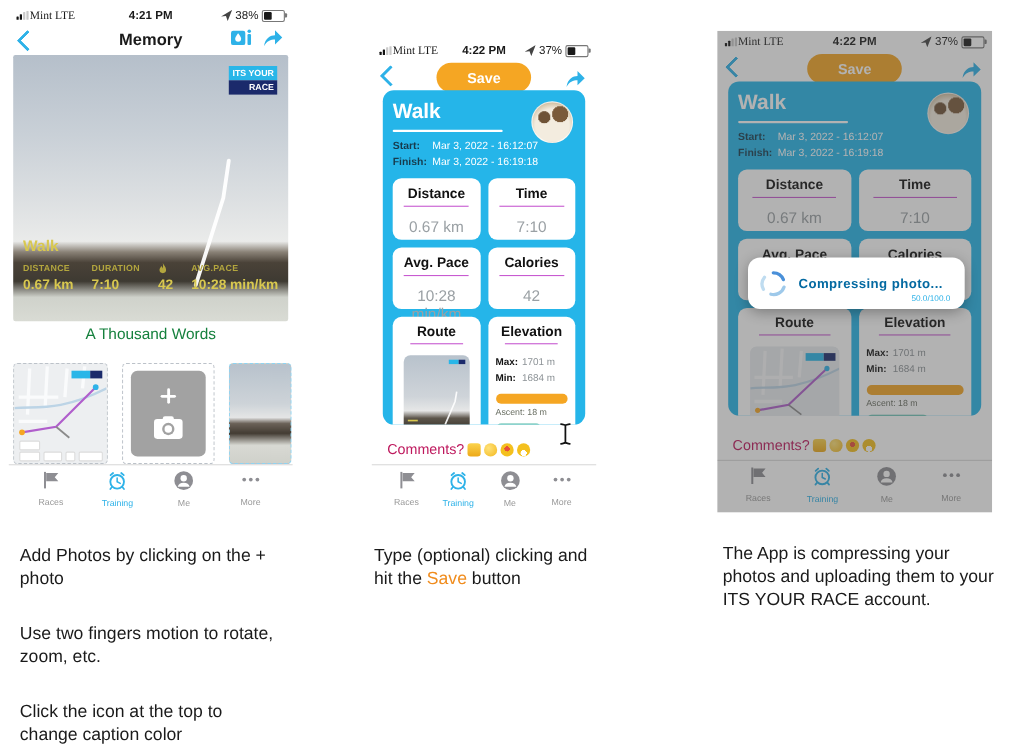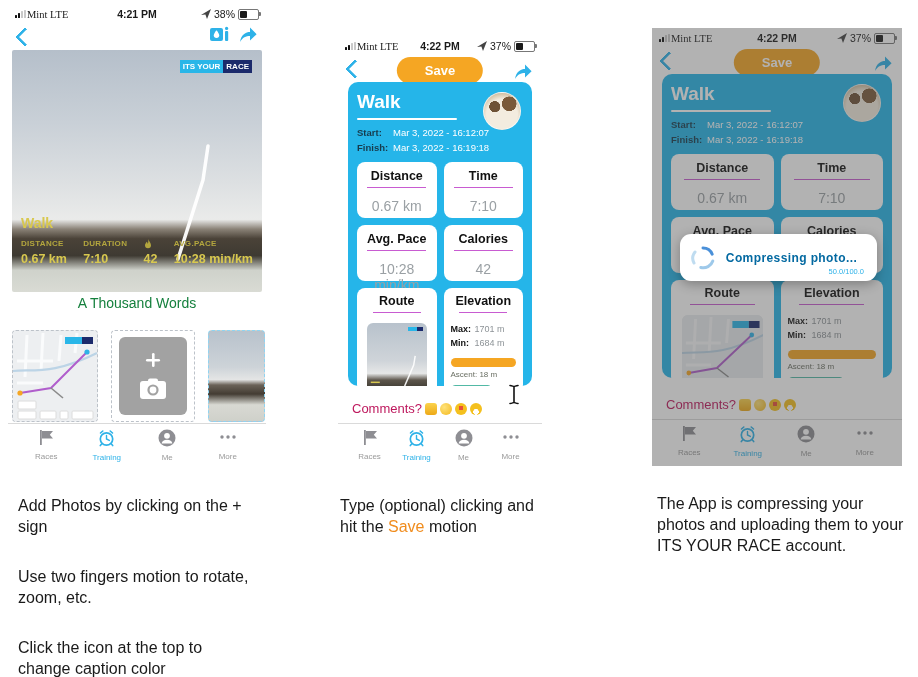--- a/index.html
+++ b/index.html
@@ -34,21 +34,21 @@
   .navbar2{position:relative;height:36px;}
   .save-btn{position:absolute;left:50%;transform:translateX(-50%);top:3px;background:#f5a623;color:#fff;
             font-weight:bold;font-size:13px;border:none;border-radius:14px;padding:6px 28px;cursor:pointer;
             font-family:"Liberation Sans",sans-serif;}
   .share-right{position:absolute;right:9px;top:9px;}
 
   
   .photo1{position:absolute;left:4px;top:46px;width:250px;height:242px;border-radius:2px;overflow:hidden;
     background:linear-gradient(180deg,#b5bfca 0%,#c9d0d7 30%,#dde0e2 55%,#eaebea 70%,#8a8277 74%,
                #4a4238 78%,#3e3a32 85%,#cfd2cb 91%,#d9dbd4 100%);}
-  .iyr-badge{position:absolute;top:10px;right:10px;display:flex;font-size:8px;font-weight:bold;color:#fff;line-height:1.4;}
+  .iyr-badge{position:absolute;top:10px;right:10px;display:flex;font-size:8px;font-weight:bold;color:#fff;line-height:1.4;flex-direction:column;}
   .iyr-left{background:#29b6e8;padding:1px 3px;}
   .iyr-right{background:#1b2a6b;padding:1px 3px;text-align:right;}
   .route-line{position:absolute;inset:0;}
   .photo-meta{position:absolute;left:9px;right:9px;bottom:26px;}
   .activity-name{font-size:14px;font-weight:bold;color:#d8c84f;margin-bottom:8px;}
   .meta-row{display:flex;justify-content:space-between;align-items:flex-end;}
   .meta-col .mlbl{font-size:8px;font-weight:bold;color:#b3a63e;letter-spacing:0.3px;height:10px;}
   .meta-col .mval{font-size:12.5px;font-weight:bold;color:#d8c84f;margin-top:3px;}
   .memory-title{position:absolute;top:291px;width:100%;text-align:center;color:#15803d;font-size:14px;}
 
@@ -152,20 +152,21 @@
           <path d="M0 6 L10 0 L6 10 L4.4 5.6 Z" fill="#444"></path>
         </svg>
       <span>38%</span>
       <span class="battery">
           <i></i>
         </span>
     </span>
   </div>
   <div class="navbar">
     <span class="nav-back"><span class="chev"></span></span>
+    <span class="nav-title">Memory</span>
     <span class="nav-right">
       <span>
         <svg width="19" height="17" viewBox="0 0 19 17">
           <rect x="0" y="2" width="13" height="13" rx="2" fill="#2eb2e8"></rect>
           <path d="M6.5 4.2 C6.5 4.2 3.8 7.4 3.8 9.2 A2.7 2.7 0 0 0 9.2 9.2 C9.2 7.4 6.5 4.2 6.5 4.2 Z" fill="#fff"></path>
           <rect x="15" y="5" width="3.2" height="10" rx="1" fill="#2eb2e8"></rect>
           <circle cx="16.6" cy="2.4" r="1.6" fill="#2eb2e8"></circle>
         </svg>
       </span>
       <span>
@@ -583,22 +584,22 @@
       <path d="M13 3 a10 10 0 0 1 9.2 6.2" fill="none" stroke="#4a90d9" stroke-width="3" stroke-linecap="round"></path>
       <path d="M22.8 16 a10 10 0 0 1 -12 6.5" fill="none" stroke="#9ec9ea" stroke-width="3" stroke-linecap="round"></path>
       <path d="M4 18 a10 10 0 0 1 1 -11" fill="none" stroke="#bfdcf0" stroke-width="3" stroke-linecap="round"></path>
     </svg>
     <span class="dlg-text">Compressing photo...</span>
     <span class="dlg-progress">50.0/100.0</span>
   </div>
 </div>
 
 <div class="caption" id="cap1">
-  <p>Add Photos by clicking on the + sign</p>
+  <p>Add Photos by clicking on the + photo</p>
   <p>Use two fingers motion to rotate, zoom, etc.</p>
   <p>Click the icon at the top to change caption color</p>
 </div>
 <div class="caption" id="cap2">
-  <span>Type (optional) clicking and hit the </span><span class="hl-orange">Save</span><span> motion</span>
+  <span>Type (optional) clicking and hit the </span><span class="hl-orange">Save</span><span> button</span>
 </div>
 <div class="caption" id="cap3">
   <span>The App is compressing your photos and uploading them to your ITS YOUR RACE account.</span>
 </div>
 
 </body></html>

